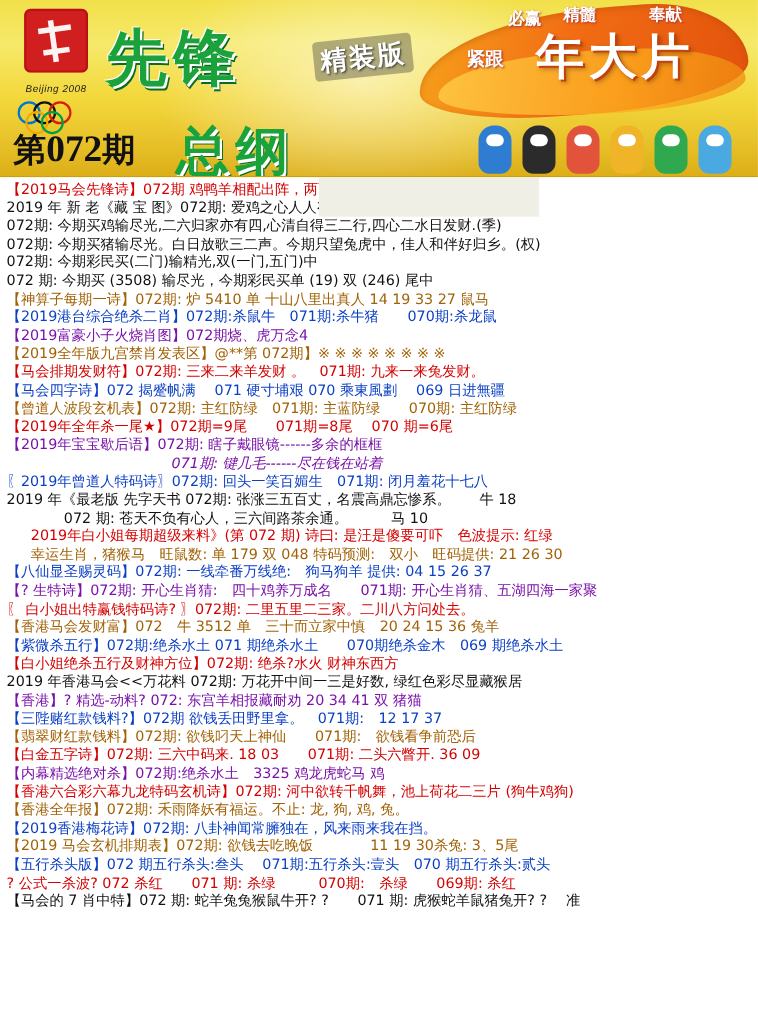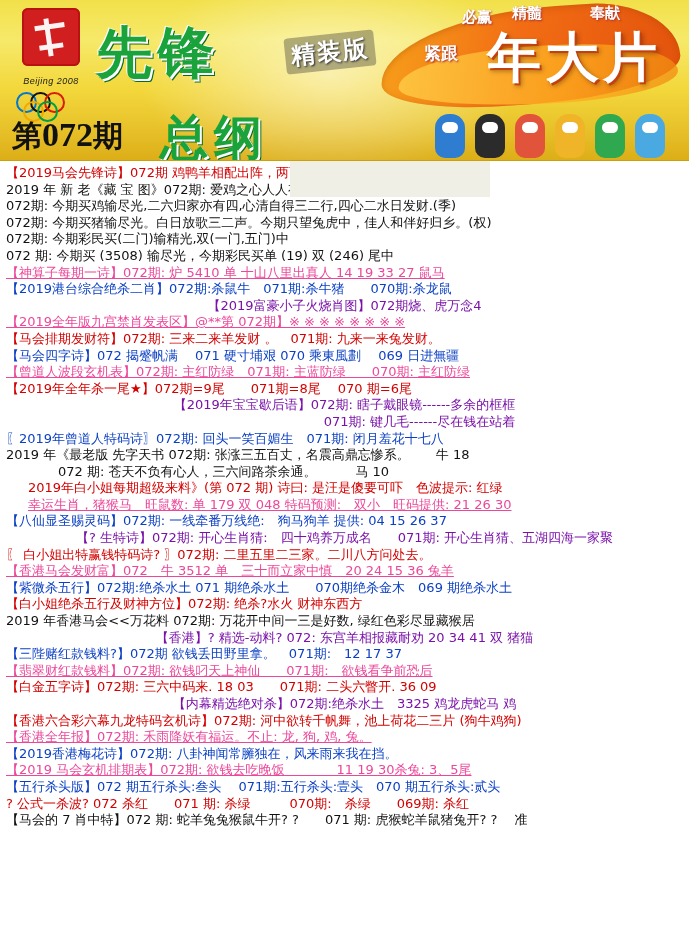--- a/index.html
+++ b/index.html
@@ -186,21 +186,21 @@
     font-family: Liberation Mono, monospace;
   }
   .tag-a { left: 462px; top: 8px;  color:#fff; }
   .tag-b { left: 512px; top: 4px; }
   .tag-c { left: 590px; top: 4px; }
   .tag-d { left: 424px; top: 42px; color:#fff; font-size:17px; }
   .tag-big {
     position: absolute;
     left: 487px;
     top: 22px;
-    font-size: 54px;
+    font-size: 44px;
     font-weight: bold;
     color: #ffffff;
     text-shadow: 2px 2px 0 #c2410c, 3px 3px 5px rgba(0,0,0,.35);
     letter-spacing: 4px;
     white-space: nowrap;
     font-family: "DejaVu Sans", sans-serif;
   }
   .mascots {
     position: absolute;
     right: 6px;
@@ -239,27 +239,27 @@
   }
   .line {
     font-size: 13px;
     line-height: 16.6px;
     color: #111111;
     white-space: nowrap;
     overflow: hidden;
     font-family: "DejaVu Sans", "Liberation Sans", sans-serif;
   }
   .line.red    { color: #d40000; }
-  .line.green  { color: #ec4899; text-decoration: underline; }
+  .line.green  { color: #a16207; }
   .line.blue   { color: #0b3fc4; }
-  .line.purple { color: #7a11a8; text-align: center; }
+  .line.purple { color: #7a11a8; }
   .line.black  { color: #111111; }
   .line.indent { padding-left: 22px; }
   .line.indent2 { padding-left: 52px; }
-  .line.indent3 { padding-left: 150px; }
+  .line.indent3 { padding-left: 150px; font-style: italic; }
 
   .strip {
     position: absolute;
     left: 290px;
     top: 0px;
     width: 200px;
     height: 36px;
     background: #f0efe6;
   }
 </style>

